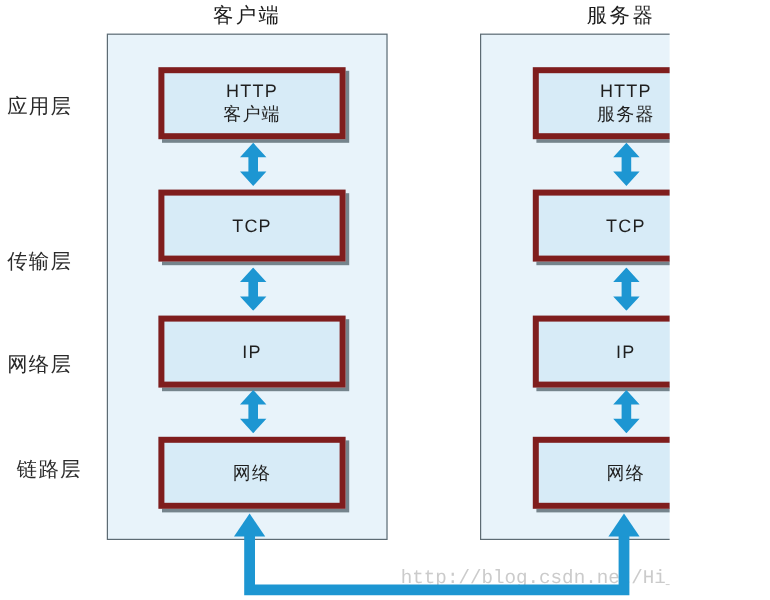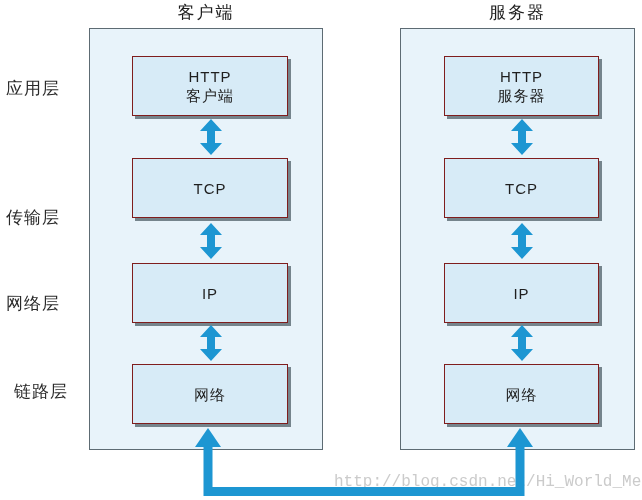--- a/index.html
+++ b/index.html
@@ -1,34 +1,34 @@
 <!DOCTYPE html>
 <html><head>
 <meta charset="utf-8">
 <style>
   html,body{margin:0;padding:0;background:#ffffff;}
   .stage{
-    position:relative;width:642px;height:500px;background:#ffffff;overflow:hidden;
+    position:relative;width:558px;height:500px;background:#ffffff;overflow:hidden;
     font-family:"Liberation Sans","DejaVu Sans",sans-serif;color:#222;
   }
   .col-title{
     position:absolute;top:2px;height:22px;line-height:22px;
     text-align:center;font-size:17px;letter-spacing:2px;color:#1d1d1d;
   }
   .layer-label{
     position:absolute;left:6px;width:70px;height:18px;line-height:18px;
     font-size:17px;letter-spacing:1px;color:#2a2a2a;
   }
   .panel{
     position:absolute;top:28px;height:422px;box-sizing:border-box;
     background:#e8f3fa;border:1.5px solid #5d6b73;
   }
   .pbox{
     position:absolute;box-sizing:border-box;height:60px;
-    background:#d7ebf7;border:1px solid #7f1d1d;
+    background:#d7ebf7;border:5px solid #7f1d1d;
     box-shadow:3px 3px 0 0 #75848c;
     display:flex;align-items:center;justify-content:center;
     text-align:center;font-size:15px;line-height:19px;color:#1f1f1f;
     white-space:pre-line;letter-spacing:1px;
   }
   .darrow{position:absolute;width:24px;height:36px;}
   .overlay{position:absolute;left:0;top:0;width:642px;height:500px;pointer-events:none;}
   .watermark{
     position:absolute;left:334px;top:473px;
     font-family:"Liberation Mono","DejaVu Sans Mono",monospace;

